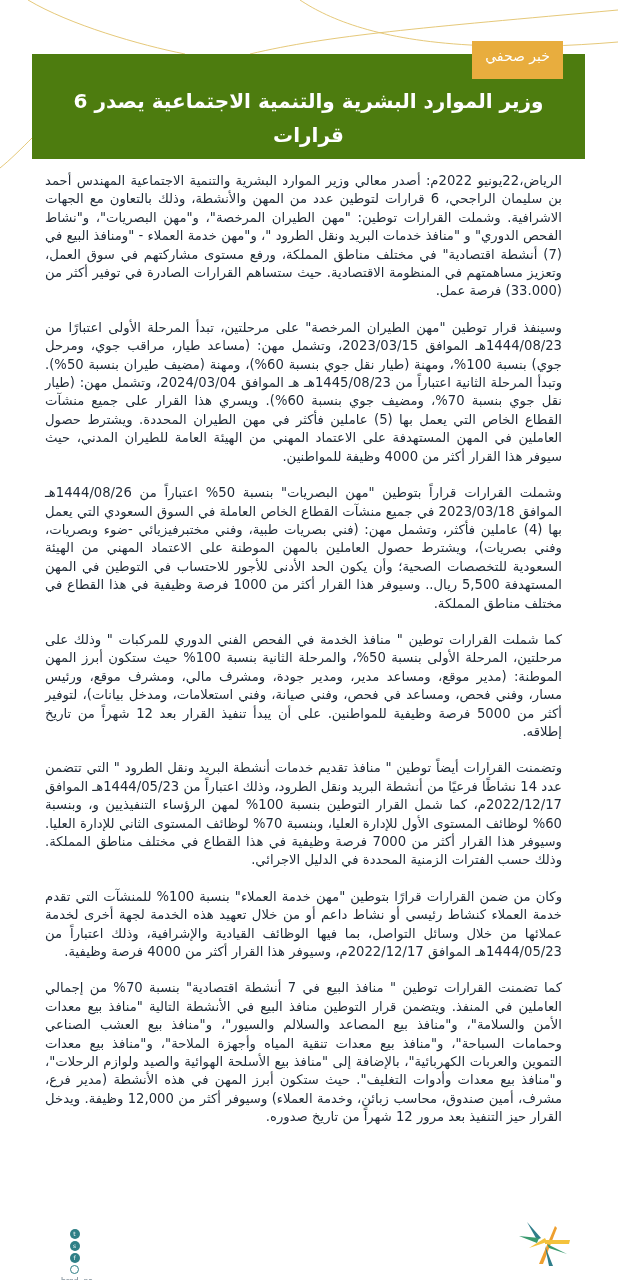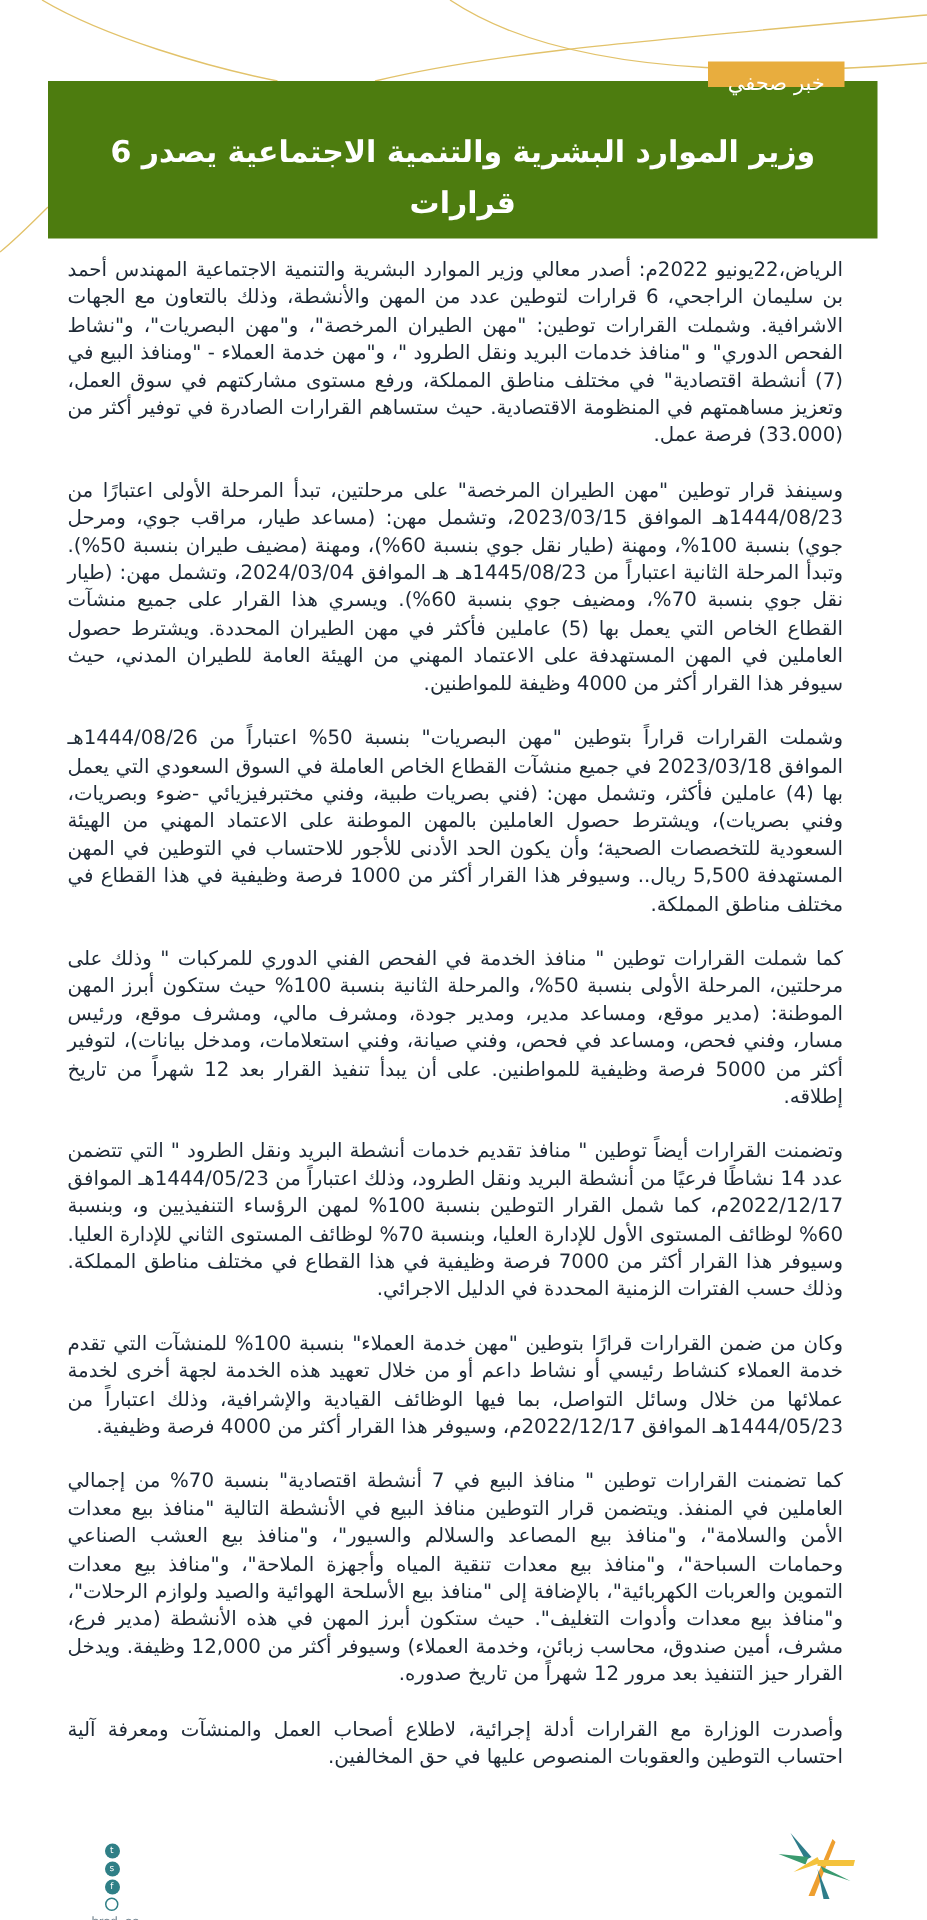--- a/index.html
+++ b/index.html
@@ -28,21 +28,21 @@
       width: 553px;
       height: 105px;
       background: #4d7c0f;
       direction: rtl;
     }
     .badge {
       position: absolute;
       left: 472px;
       top: 41px;
       width: 91px;
-      height: 17px;
+      height: 38px;
       background: #e8ad3e;
       color: #ffffff;
       font-size: 14px;
       line-height: 30px;
       text-align: center;
       direction: rtl;
       z-index: 3;
     }
     .headline {
       position: absolute;
@@ -138,21 +138,20 @@
 </div>
 
 <div class="article">
   <p>الرياض،22يونيو 2022م: أصدر معالي وزير الموارد البشرية والتنمية الاجتماعية المهندس أحمد بن سليمان الراجحي، 6 قرارات لتوطين عدد من المهن والأنشطة، وذلك بالتعاون مع الجهات الاشرافية. وشملت القرارات توطين: "مهن الطيران المرخصة"، و"مهن البصريات"، و"نشاط الفحص الدوري" و "منافذ خدمات البريد ونقل الطرود "، و"مهن خدمة العملاء - "ومنافذ البيع في (7) أنشطة اقتصادية" في مختلف مناطق المملكة، ورفع مستوى مشاركتهم في سوق العمل، وتعزيز مساهمتهم في المنظومة الاقتصادية. حيث ستساهم القرارات الصادرة في توفير أكثر من (33.000) فرصة عمل.</p>
   <p>وسينفذ قرار توطين "مهن الطيران المرخصة" على مرحلتين، تبدأ المرحلة الأولى اعتبارًا من 1444/08/23هـ الموافق 2023/03/15، وتشمل مهن: (مساعد طيار، مراقب جوي، ومرحل جوي) بنسبة 100%، ومهنة (طيار نقل جوي بنسبة 60%)، ومهنة (مضيف طيران بنسبة 50%). وتبدأ المرحلة الثانية اعتباراً من 1445/08/23هـ هـ الموافق 2024/03/04، وتشمل مهن: (طيار نقل جوي بنسبة 70%، ومضيف جوي بنسبة 60%). ويسري هذا القرار على جميع منشآت القطاع الخاص التي يعمل بها (5) عاملين فأكثر في مهن الطيران المحددة. ويشترط حصول العاملين في المهن المستهدفة على الاعتماد المهني من الهيئة العامة للطيران المدني، حيث سيوفر هذا القرار أكثر من 4000 وظيفة للمواطنين.</p>
   <p>وشملت القرارات قراراً بتوطين "مهن البصريات" بنسبة 50% اعتباراً من 1444/08/26هـ الموافق 2023/03/18 في جميع منشآت القطاع الخاص العاملة في السوق السعودي التي يعمل بها (4) عاملين فأكثر، وتشمل مهن: (فني بصريات طبية، وفني مختبرفيزيائي -ضوء وبصريات، وفني بصريات)، ويشترط حصول العاملين بالمهن الموطنة على الاعتماد المهني من الهيئة السعودية للتخصصات الصحية؛ وأن يكون الحد الأدنى للأجور للاحتساب في التوطين في المهن المستهدفة 5,500 ريال.. وسيوفر هذا القرار أكثر من 1000 فرصة وظيفية في هذا القطاع في مختلف مناطق المملكة.</p>
   <p>كما شملت القرارات توطين " منافذ الخدمة في الفحص الفني الدوري للمركبات " وذلك على مرحلتين، المرحلة الأولى بنسبة 50%، والمرحلة الثانية بنسبة 100% حيث ستكون أبرز المهن الموطنة: (مدير موقع، ومساعد مدير، ومدير جودة، ومشرف مالي، ومشرف موقع، ورئيس مسار، وفني فحص، ومساعد في فحص، وفني صيانة، وفني استعلامات، ومدخل بيانات)، لتوفير أكثر من 5000 فرصة وظيفية للمواطنين. على أن يبدأ تنفيذ القرار بعد 12 شهراً من تاريخ إطلاقه.</p>
   <p>وتضمنت القرارات أيضاً توطين " منافذ تقديم خدمات أنشطة البريد ونقل الطرود " التي تتضمن عدد 14 نشاطًا فرعيًا من أنشطة البريد ونقل الطرود، وذلك اعتباراً من 1444/05/23هـ الموافق 2022/12/17م، كما شمل القرار التوطين بنسبة 100% لمهن الرؤساء التنفيذيين و، وبنسبة 60% لوظائف المستوى الأول للإدارة العليا، وبنسبة 70% لوظائف المستوى الثاني للإدارة العليا. وسيوفر هذا القرار أكثر من 7000 فرصة وظيفية في هذا القطاع في مختلف مناطق المملكة. وذلك حسب الفترات الزمنية المحددة في الدليل الاجرائي.</p>
   <p>وكان من ضمن القرارات قرارًا بتوطين "مهن خدمة العملاء" بنسبة 100% للمنشآت التي تقدم خدمة العملاء كنشاط رئيسي أو نشاط داعم أو من خلال تعهيد هذه الخدمة لجهة أخرى لخدمة عملائها من خلال وسائل التواصل، بما فيها الوظائف القيادية والإشرافية، وذلك اعتباراً من 1444/05/23هـ الموافق 2022/12/17م، وسيوفر هذا القرار أكثر من 4000 فرصة وظيفية.</p>
   <p>كما تضمنت القرارات توطين " منافذ البيع في 7 أنشطة اقتصادية" بنسبة 70% من إجمالي العاملين في المنفذ. ويتضمن قرار التوطين منافذ البيع في الأنشطة التالية "منافذ بيع معدات الأمن والسلامة"، و"منافذ بيع المصاعد والسلالم والسيور"، و"منافذ بيع العشب الصناعي وحمامات السباحة"، و"منافذ بيع معدات تنقية المياه وأجهزة الملاحة"، و"منافذ بيع معدات التموين والعربات الكهربائية"، بالإضافة إلى "منافذ بيع الأسلحة الهوائية والصيد ولوازم الرحلات"، و"منافذ بيع معدات وأدوات التغليف". حيث ستكون أبرز المهن في هذه الأنشطة (مدير فرع، مشرف، أمين صندوق، محاسب زبائن، وخدمة العملاء) وسيوفر أكثر من 12,000 وظيفة. ويدخل القرار حيز التنفيذ بعد مرور 12 شهراً من تاريخ صدوره.</p>
-  <p>وأصدرت الوزارة مع القرارات أدلة إجرائية، لاطلاع أصحاب العمل والمنشآت ومعرفة آلية احتساب التوطين والعقوبات المنصوص عليها في حق المخالفين.</p>
 </div>
 
 <div class="footer">
   <div class="social">
     <span class="ic">t</span>
     <span class="ic">s</span>
     <span class="ic">f</span>
     <span class="ic ring"></span>
     <span class="handle">hrsd_sa</span>
   </div>

